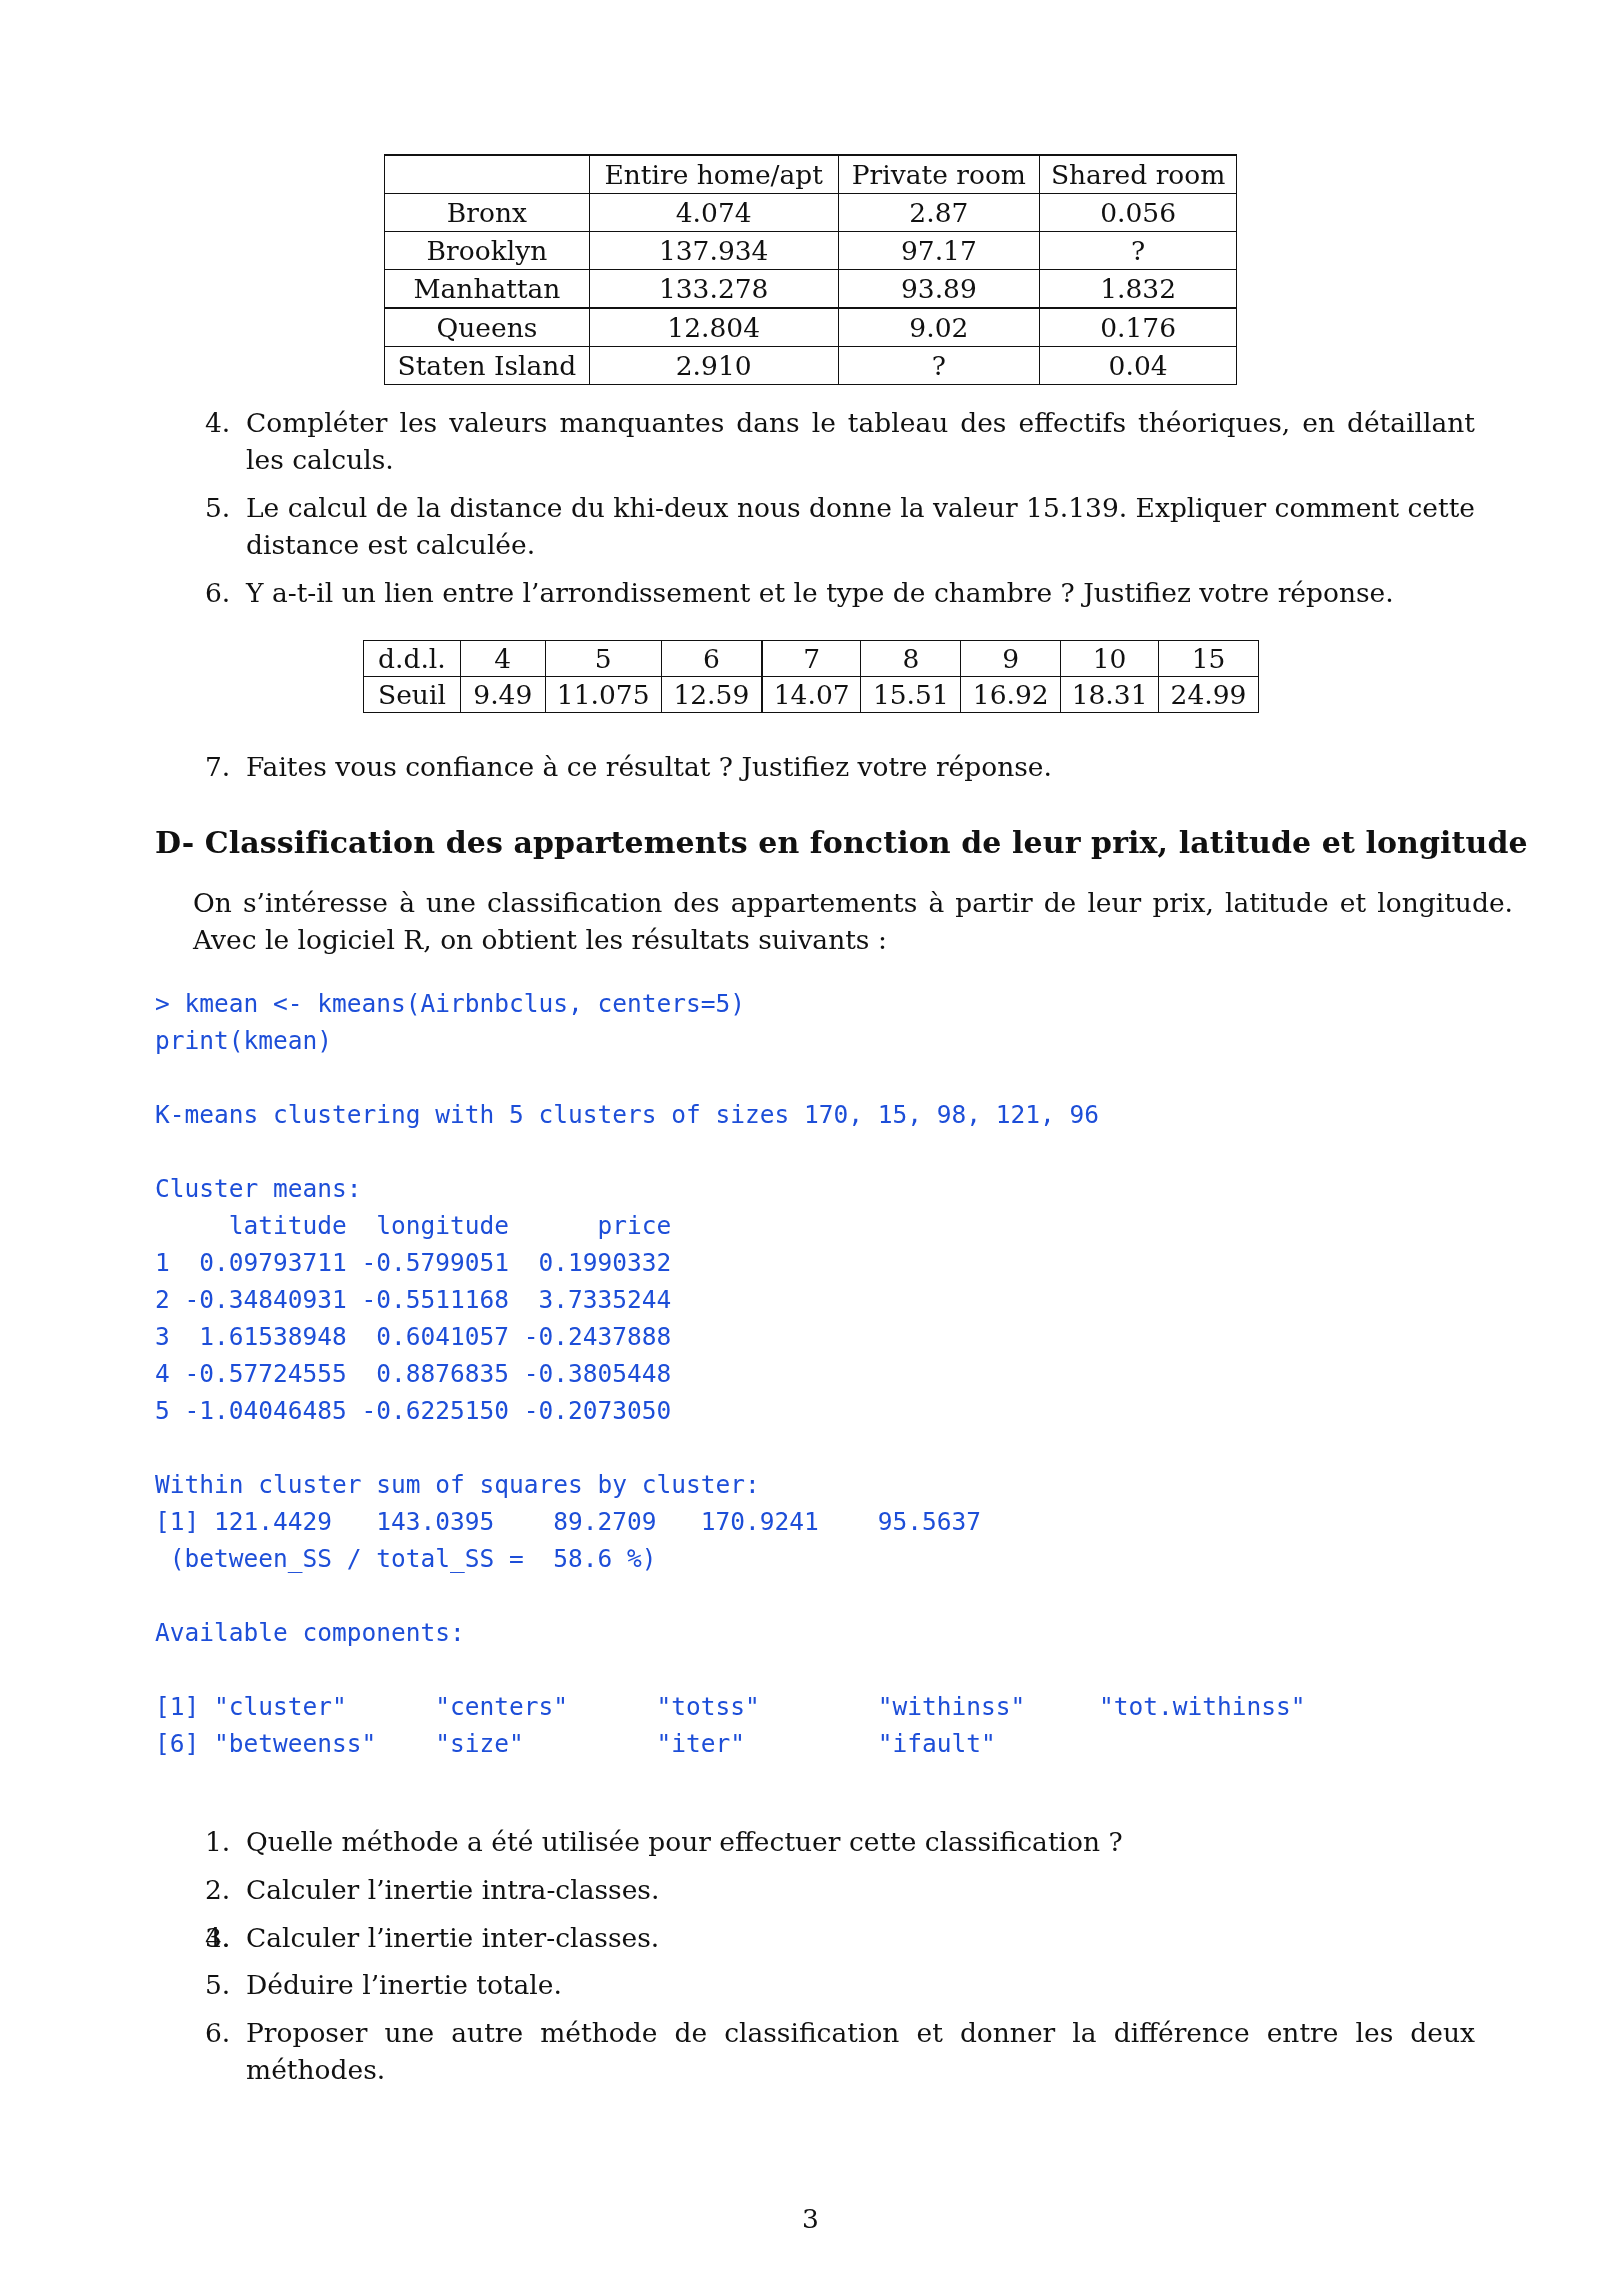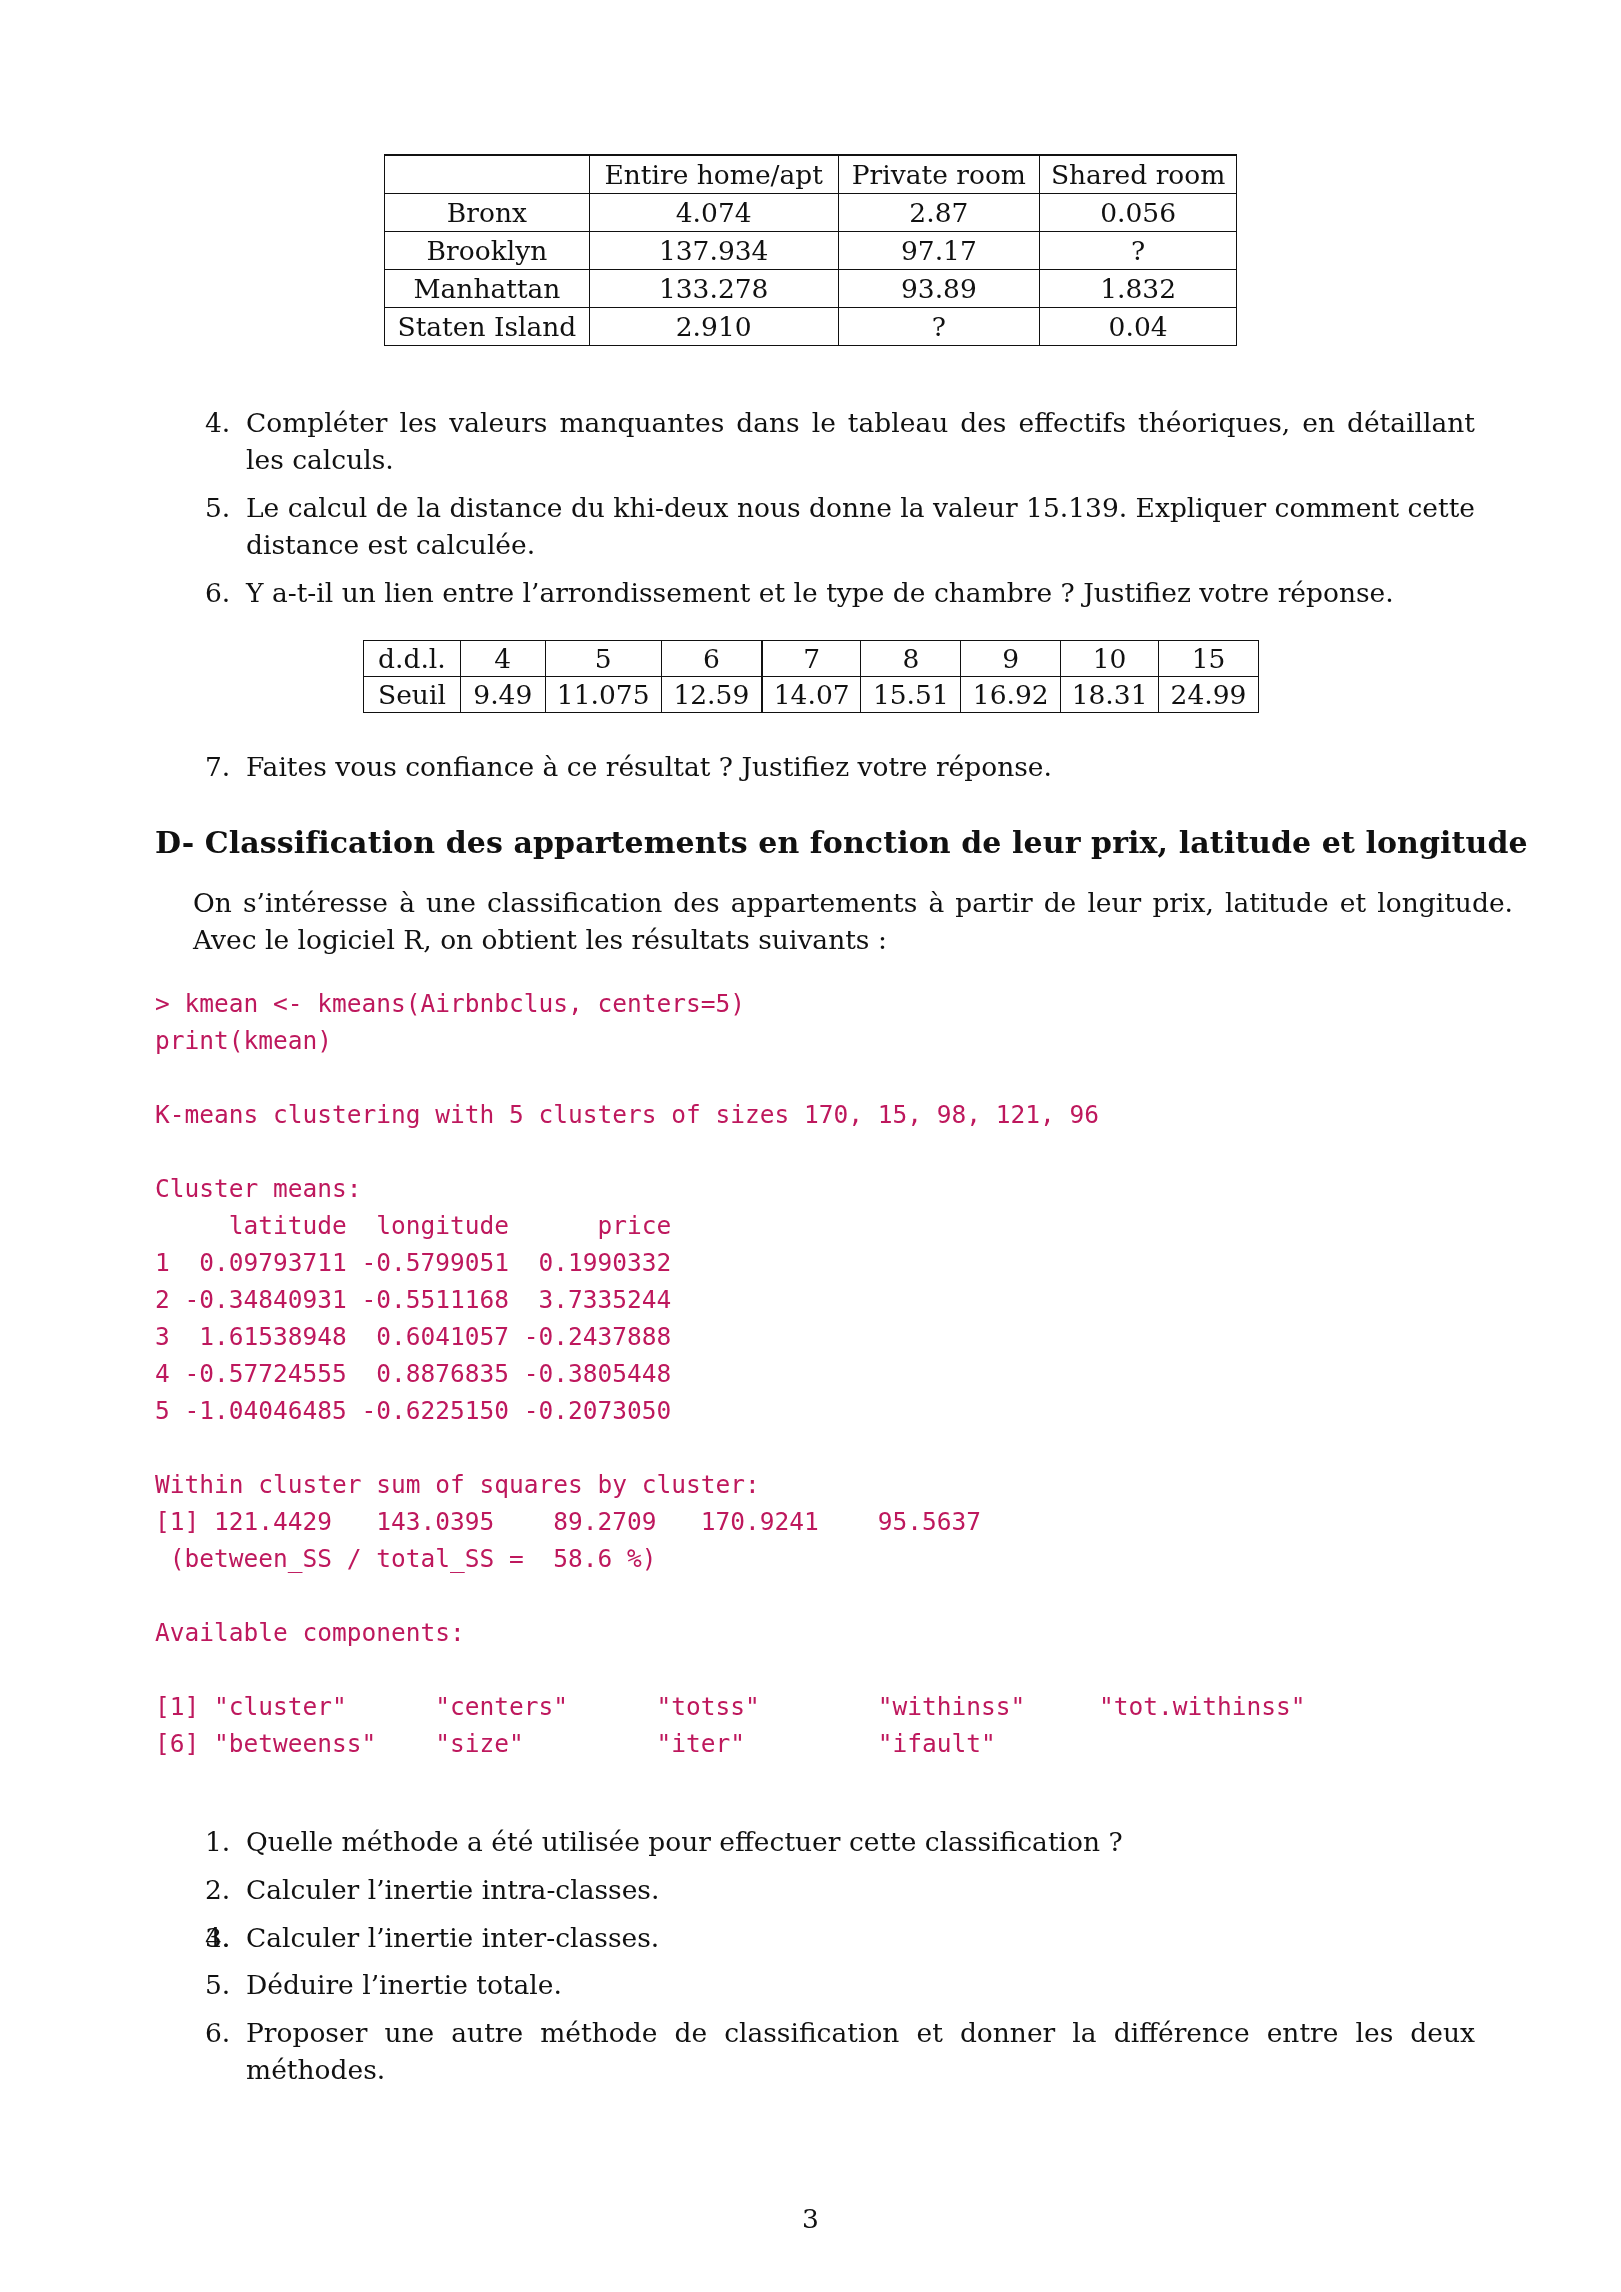--- a/index.html
+++ b/index.html
@@ -13,21 +13,21 @@
   #tbl1 col.c0 { width: 205px; } #tbl1 col.c1 { width: 249px; } #tbl1 col.c2 { width: 202px; } #tbl1 col.c3 { width: 197px; }
   #tbl1 td { height: 37px; }
   #tbl2 { left: 363px; top: 640px; width: 896px; padding-left: 31px; }
   #tbl2 td { height: 35px; }
   #tbl2 td.thickl { border-left: 2.9px solid #111; }
   ol.q { position: absolute; margin: 0; padding: 0; list-style: none; font-size: 26.5px; line-height: 37px; color: #111; }
   ol.q li { position: relative; padding-left: 91px; margin-bottom: 10.8px; text-align: justify; }
   ol.q li .num { position: absolute; left: 50px; top: 0; }
   .heading { position: absolute; left: 155px; top: 825px; font-size: 30px; font-weight: bold; letter-spacing: 0.1px; }
   .para { position: absolute; left: 157px; top: 884px; width: 1320px; font-size: 26.5px; line-height: 37px; text-align: justify; margin-left: 36px; }
-  pre.code { position: absolute; left: 155px; top: 985px; margin: 0; font-family: "DejaVu Sans Mono", "Liberation Mono", monospace; font-size: 24.5px; line-height: 37px; color: #be185d; white-space: pre; }
+  pre.code { position: absolute; left: 155px; top: 985px; margin: 0; font-family: "DejaVu Sans Mono", "Liberation Mono", monospace; font-size: 24.5px; line-height: 37px; color: #1d4ed8; white-space: pre; }
   .pagenum { position: absolute; left: 0; width: 1621px; top: 2203px; text-align: center; font-size: 26.5px; }
 </style>
 </head>
 <body>
 
 <table id="tbl1" class="tbl abs">
   <colgroup>
       <col class="c0">
       <col class="c1">
       <col class="c2">
@@ -50,20 +50,26 @@
     <td>Brooklyn</td>
     <td>137.934</td>
     <td>97.17</td>
     <td>?</td>
   </tr>
   <tr>
     <td>Manhattan</td>
     <td>133.278</td>
     <td>93.89</td>
     <td>1.832</td>
+  </tr>
+  <tr class="thick-top">
+    <td>Queens</td>
+    <td>12.804</td>
+    <td>9.02</td>
+    <td>0.176</td>
   </tr>
   <tr>
     <td>Staten Island</td>
     <td>2.910</td>
     <td>?</td>
     <td>0.04</td>
   </tr>
 </tbody>
   </table>
 

